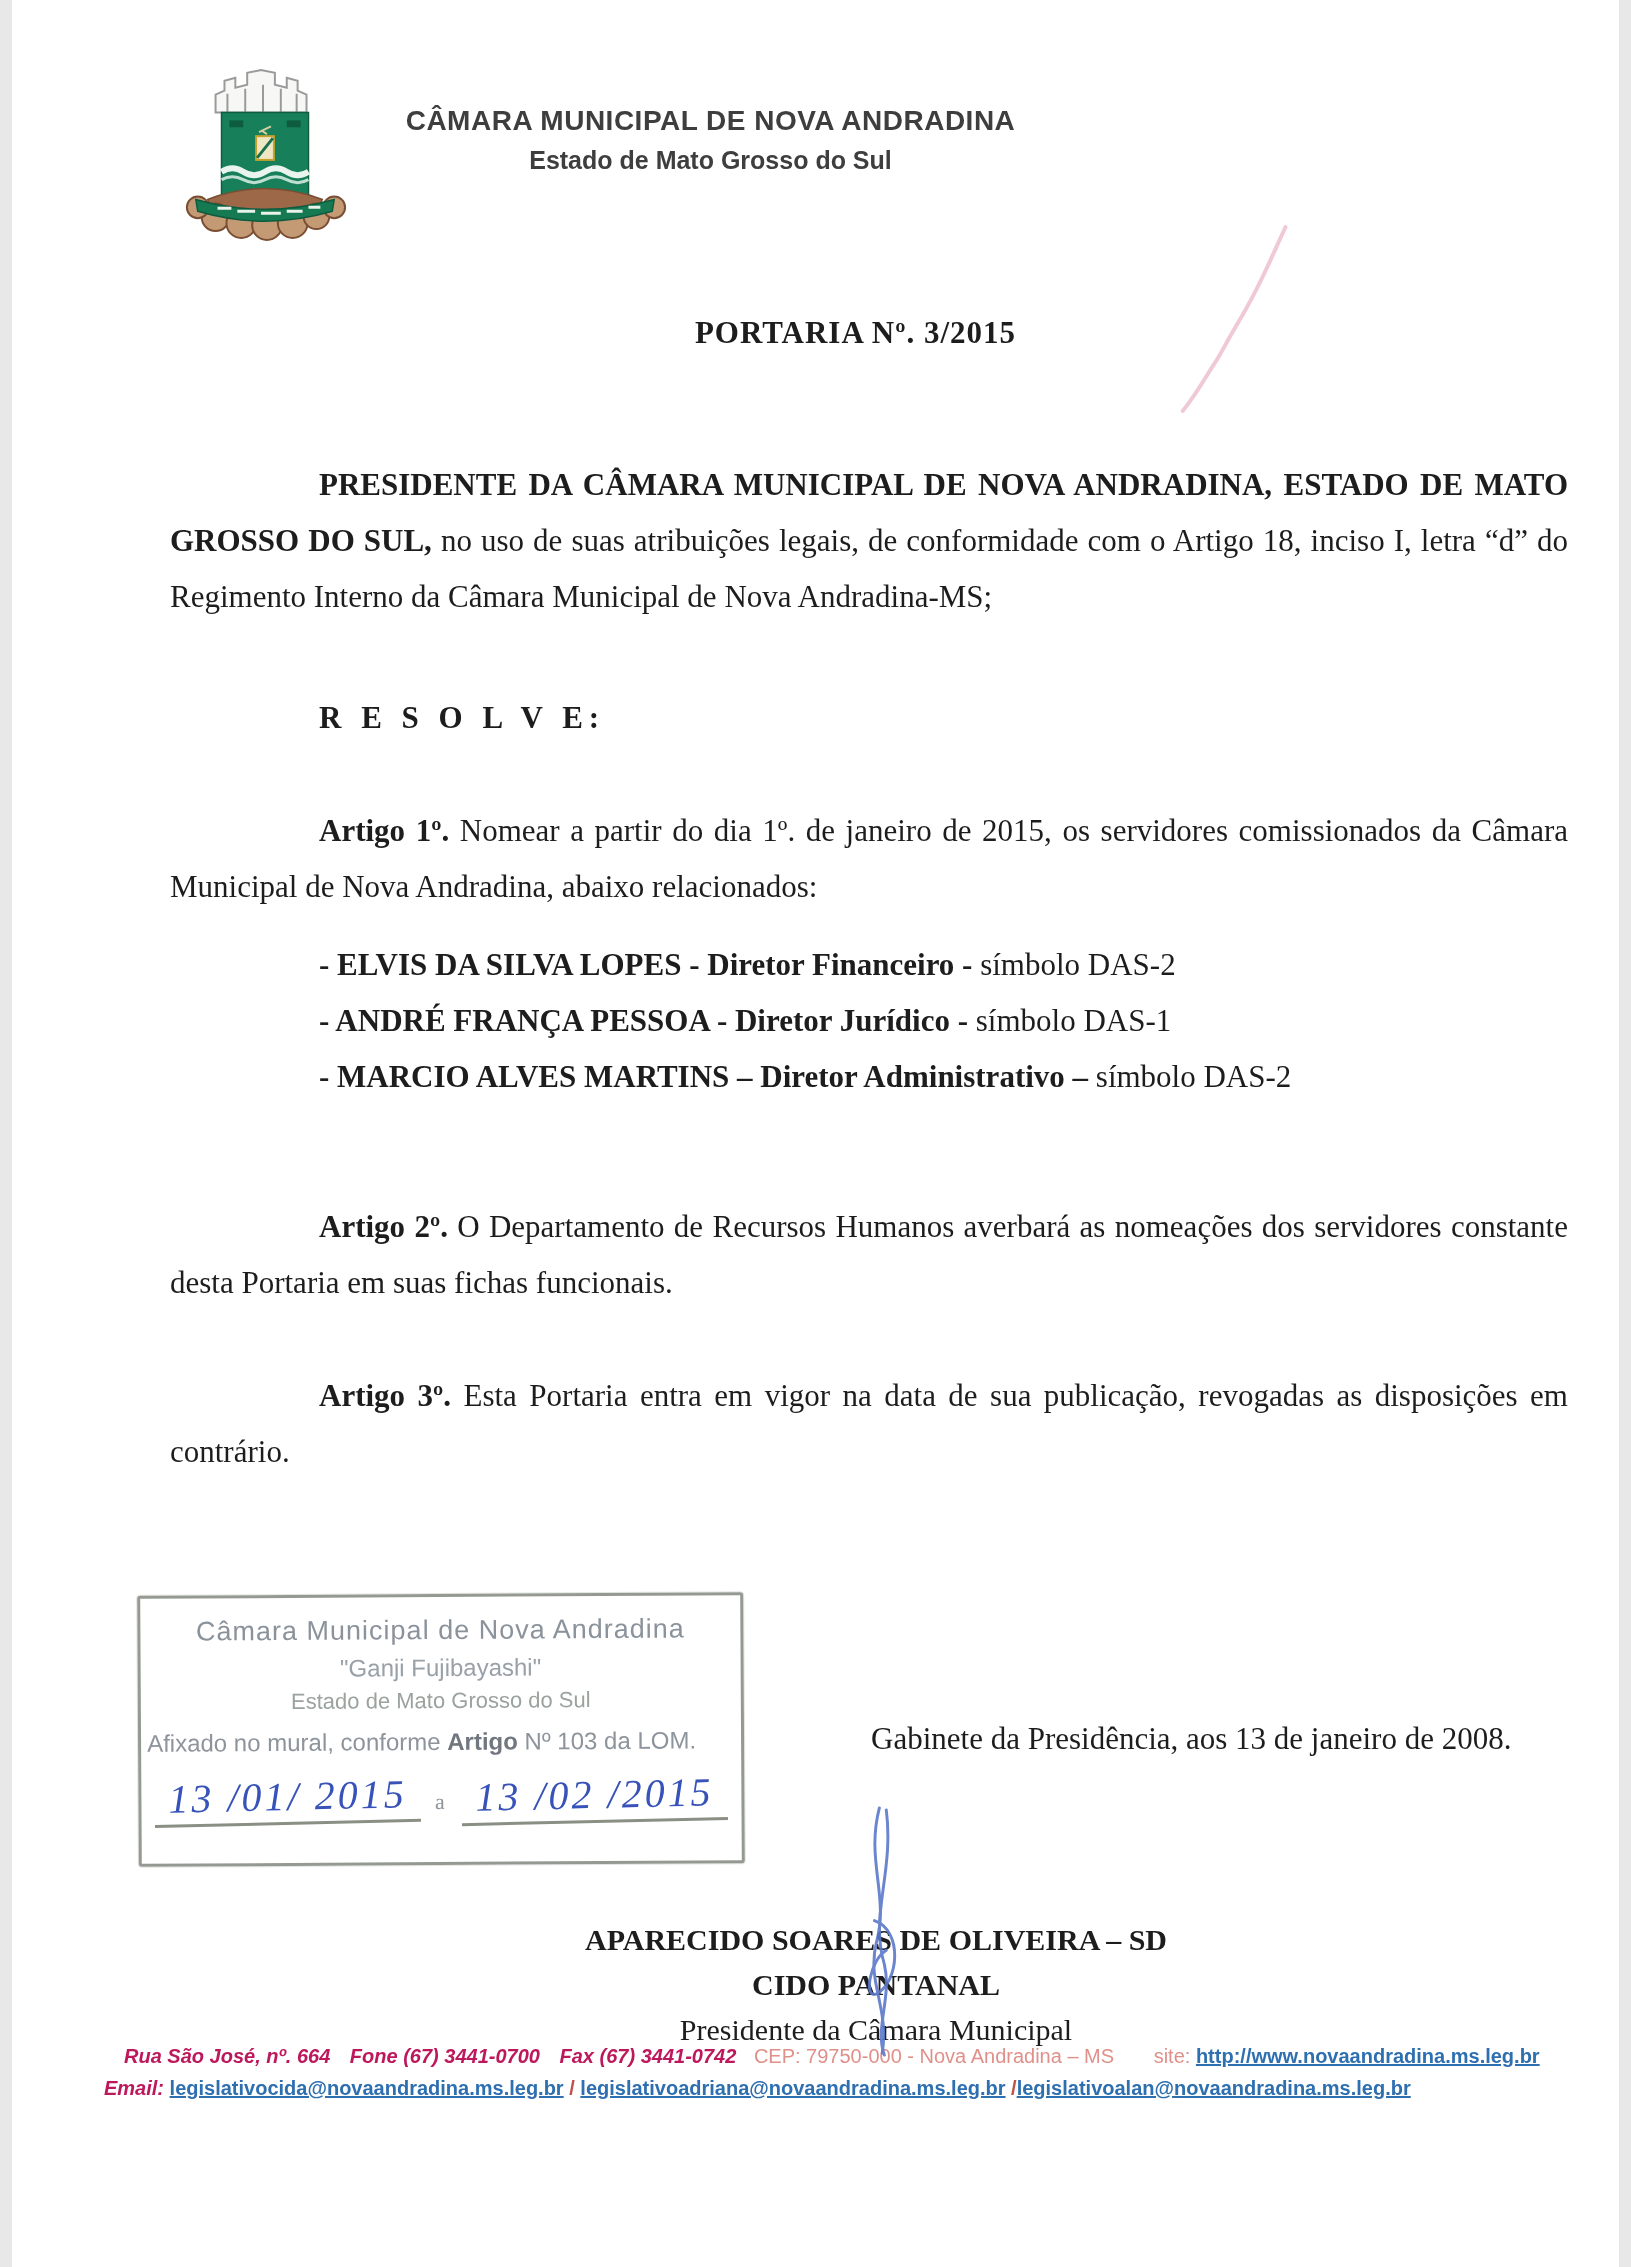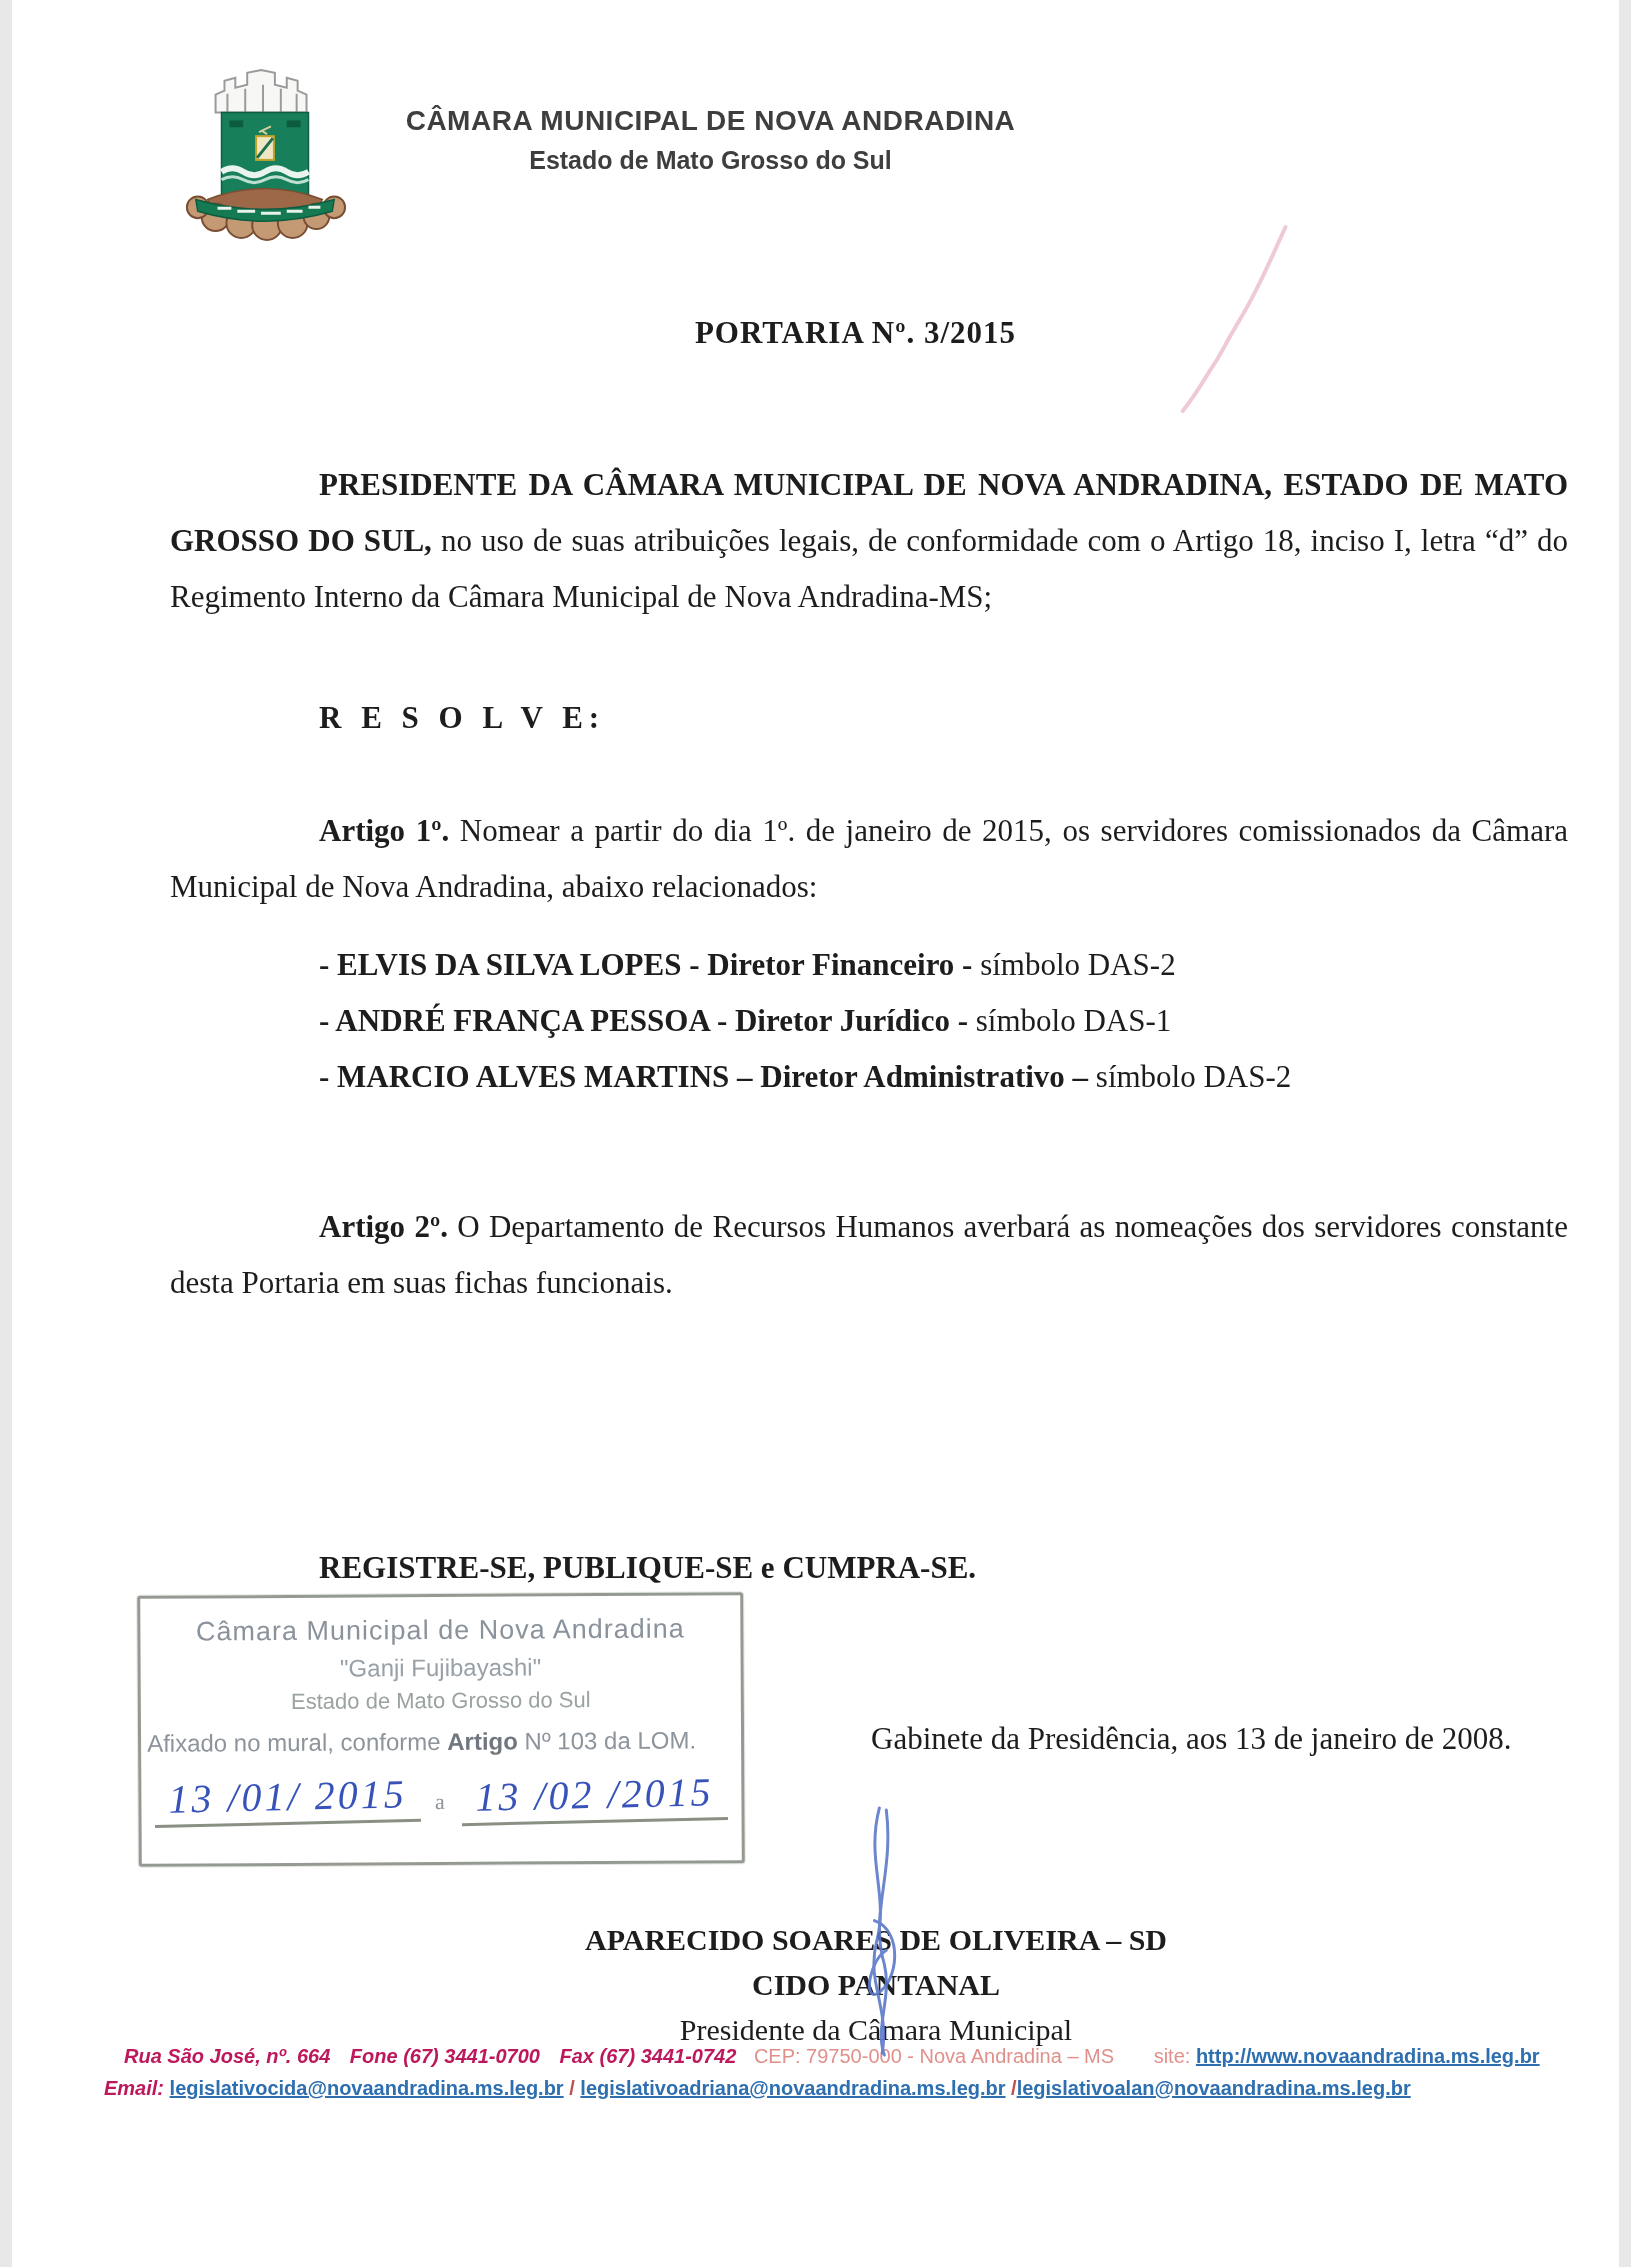--- a/index.html
+++ b/index.html
@@ -124,22 +124,22 @@
   <p class="para indent p-art1"><span class="b">Artigo 1º.</span><span> Nomear a partir do dia 1º. de janeiro de 2015, os servidores comissionados da Câmara Municipal de Nova Andradina, abaixo relacionados:</span></p>
 
   <div class="para p-list">
     <div class="appt"><span class="b">- ELVIS DA SILVA LOPES - Diretor Financeiro -</span><span> símbolo DAS-2</span></div>
     <div class="appt"><span class="b">- ANDRÉ FRANÇA PESSOA - Diretor Jurídico -</span><span> símbolo DAS-1</span></div>
     <div class="appt"><span class="b">- MARCIO ALVES MARTINS – Diretor Administrativo –</span><span> símbolo DAS-2</span></div>
   </div>
 
   <p class="para indent p-art2"><span class="b">Artigo 2º.</span><span> O Departamento de Recursos Humanos averbará as nomeações dos servidores constante desta Portaria em suas fichas funcionais.</span></p>
 
+  <p class="para indent p-art3"><span class="b">Artigo 3º.</span><span> Esta Portaria entra em vigor na data de sua publicação, revogadas as disposições em contrário.</span></p>
 
-  <p class="para p-closing">REGISTRE-SE, PUBLIQUE-SE e CUMPRA-SE.</p>
 
   <div class="stamp">
     <div class="s1">Câmara Municipal de Nova Andradina</div>
     <div class="s2">"Ganji Fujibayashi"</div>
     <div class="s3">Estado de Mato Grosso do Sul</div>
     <div class="s4"><span>Afixado no mural, conforme </span><span class="b">Artigo</span><span> Nº 103 da LOM.</span></div>
     <div class="dates">
       <span class="blank">13 /01/ 2015</span><span class="sep">a</span><span class="blank">13 /02 /2015</span>
     </div>
   </div>

